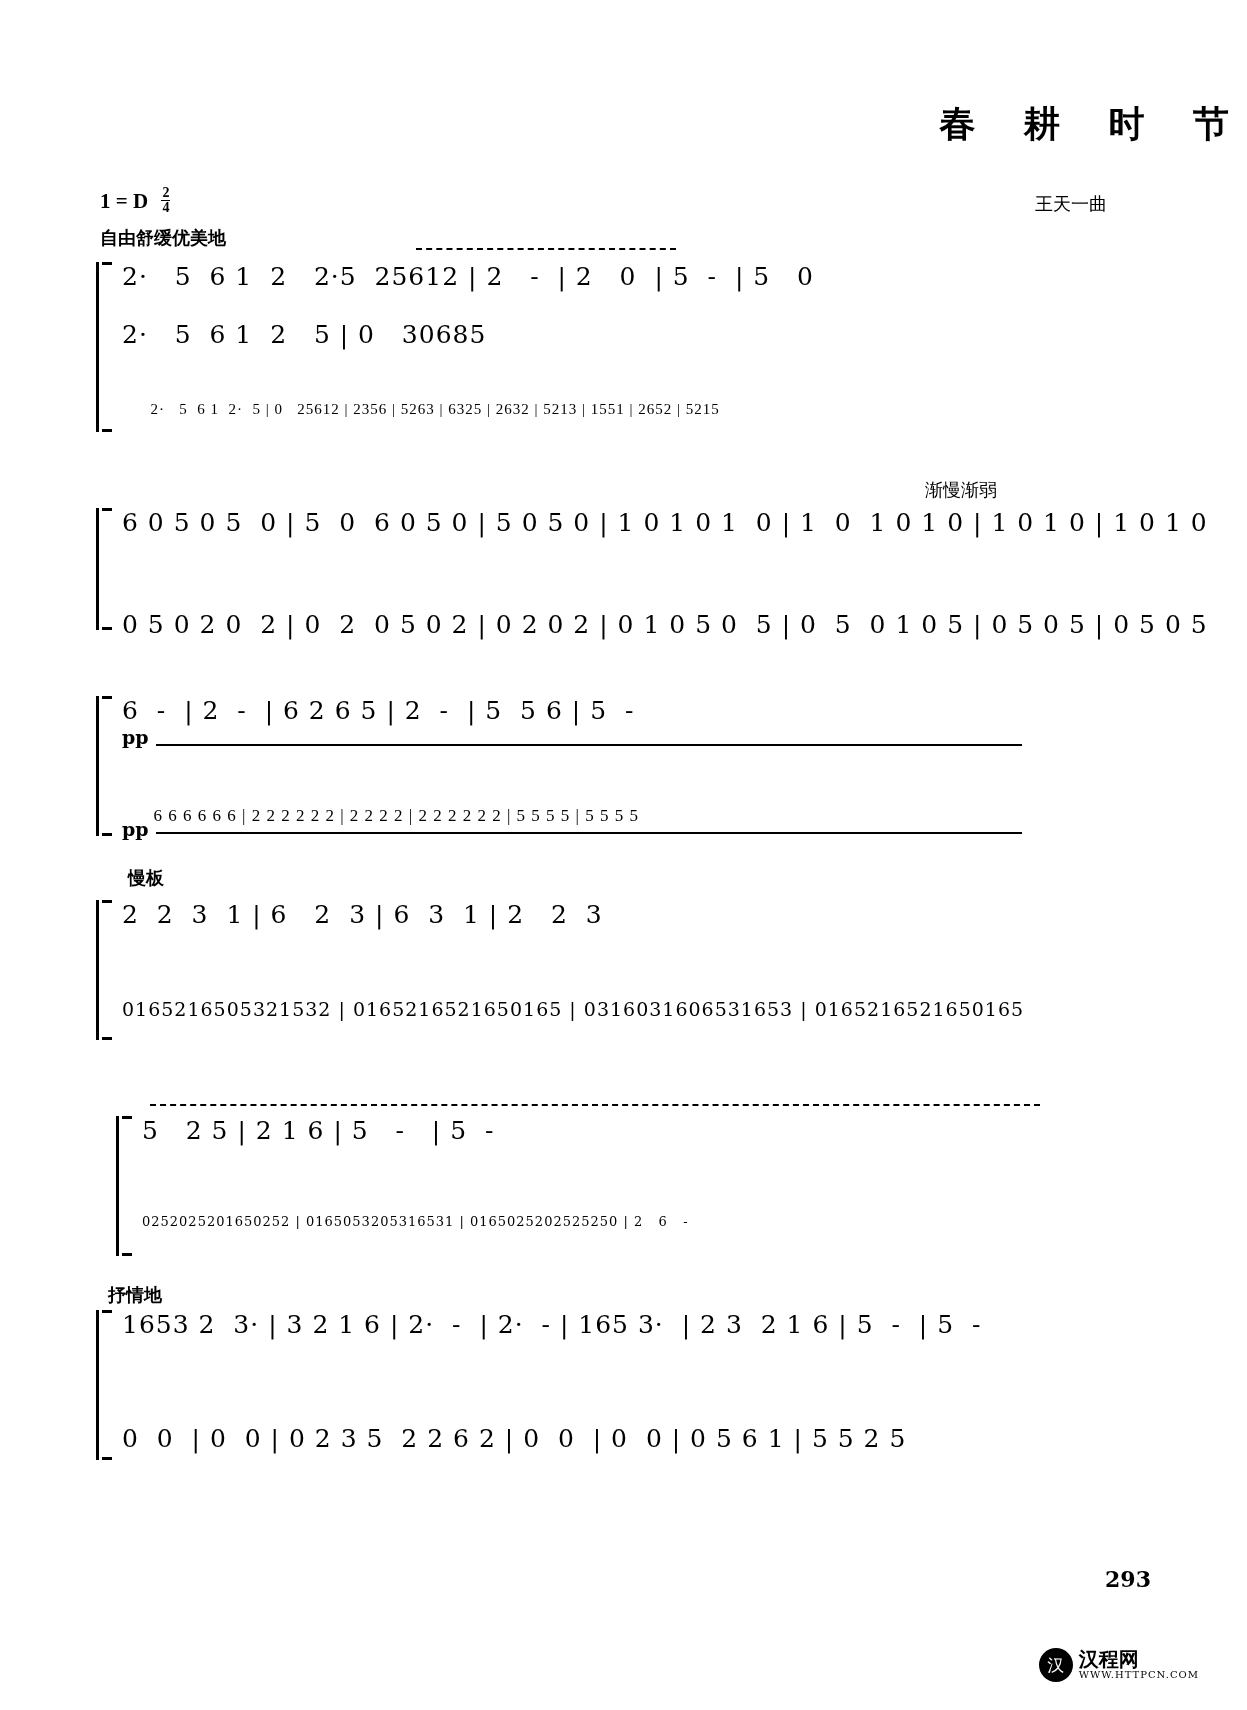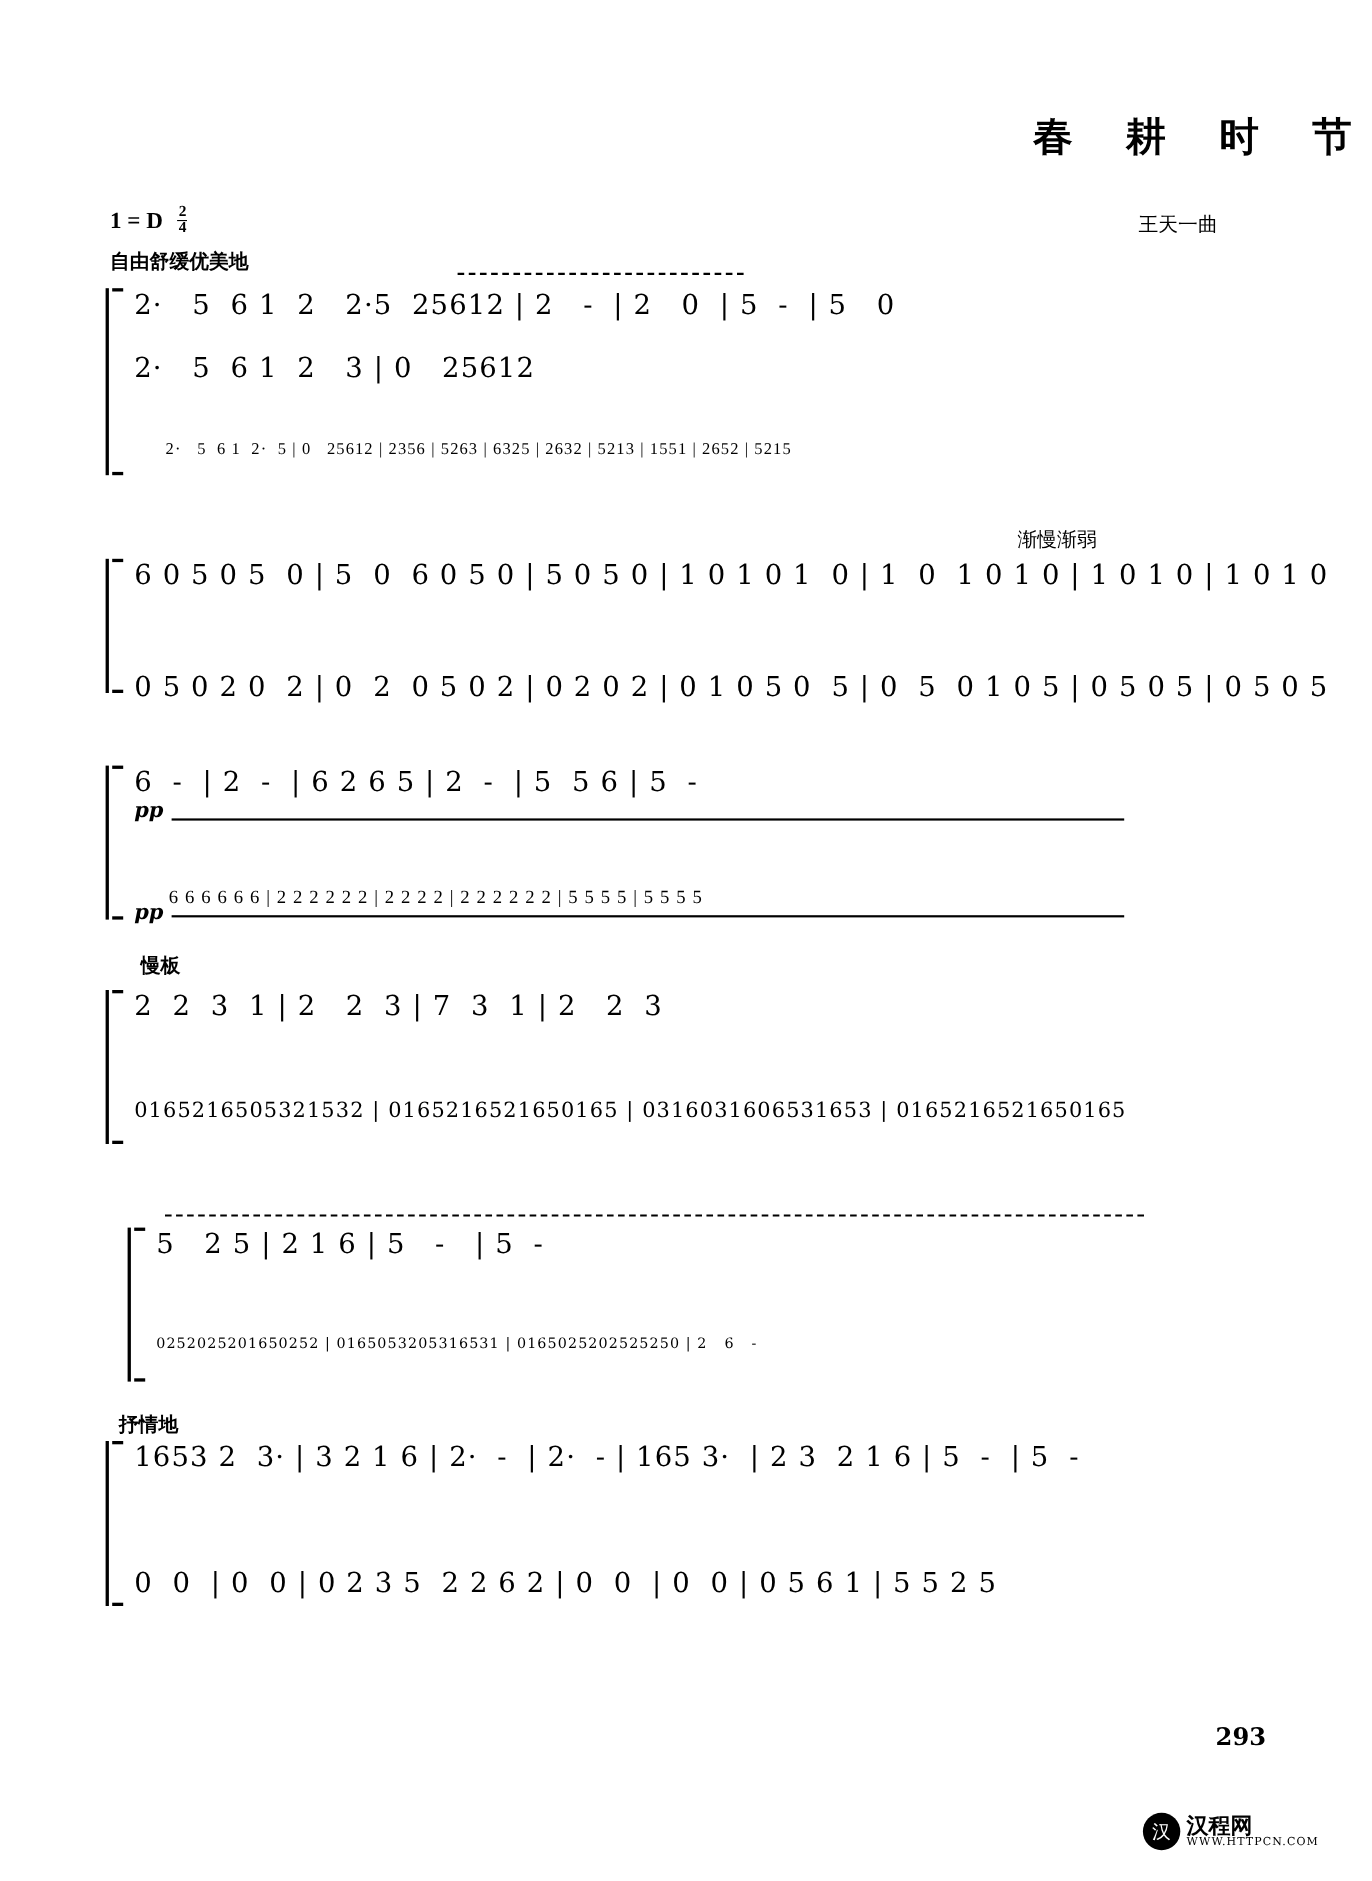--- a/index.html
+++ b/index.html
@@ -108,21 +108,20 @@
     position: relative;
     margin-left: 26px;
     white-space: pre;
     font-family: Liberation Serif, serif;
     font-size: 15px;
     line-height: 17px;
     letter-spacing: 1px;
   }
   .dyn {
     position: absolute;
-    font-style: italic;
     font-weight: bold;
     font-size: 19px;
     font-family: "DejaVu Serif", serif;
   }
   .pagenum {
     position: absolute;
     right: 96px;
     bottom: 118px;
     font-size: 22px;
     font-weight: bold;
@@ -182,21 +181,21 @@
   <div class="expr expr-slow">慢板</div>
   <div class="expr expr-lyric">抒情地</div>
 
   <div class="system" style="top:262px; height:170px;">
     <div class="brace"></div>
     <div class="dashline" style="left:320px; top:-14px; width:260px;"></div>
     <div class="staff">
       <span class="notes">2·   5  6 1  2   2·5  25612 | 2   -  | 2   0  | 5  -  | 5   0</span>
     </div>
     <div class="staff" style="margin-top:4px;">
-      <span class="notes">2·   5  6 1  2   3 | 0   25612</span>
+      <span class="notes">2·   5  6 1  2   5 | 0   30685</span>
     </div>
     <div class="chordstaff" style="margin-top:10px;">
       <span>2·   5  6 1  2·  5 | 0   25612 | 2356 | 5263 | 6325 | 2632 | 5213 | 1551 | 2652 | 5215</span>
     </div>
   </div>
 
   <div class="system" style="top:508px; height:122px;">
     <div class="brace"></div>
     <div class="staff">
       <span class="notes">6 0 5 0 5  0 | 5  0  6 0 5 0 | 5 0 5 0 | 1 0 1 0 1  0 | 1  0  1 0 1 0 | 1 0 1 0 | 1 0 1 0</span>
@@ -216,21 +215,21 @@
     <div class="chordstaff" style="margin-top:40px; font-size:17px;">
       <span>6 6 6 6 6 6 | 2 2 2 2 2 2 | 2 2 2 2 | 2 2 2 2 2 2 | 5 5 5 5 | 5 5 5 5</span>
     </div>
     <div class="dyn" style="left:26px; top:122px;">pp</div>
     <div class="longline" style="left:60px; top:136px; width:866px;"></div>
   </div>
 
   <div class="system" style="top:900px; height:140px;">
     <div class="brace"></div>
     <div class="staff">
-      <span class="notes">2  2  3  1 | 2   2  3 | 7  3  1 | 2   2  3</span>
+      <span class="notes">2  2  3  1 | 6   2  3 | 6  3  1 | 2   2  3</span>
     </div>
     <div class="staff small" style="margin-top:44px; font-size:19px;">
       <span class="notes">0165216505321532 | 0165216521650165 | 0316031606531653 | 0165216521650165</span>
     </div>
   </div>
 
   <div class="system" style="top:1116px; height:140px;margin-left:20px;">
     <div class="brace"></div>
     <div class="dashline" style="left:34px; top:-12px; width:890px;"></div>
     <div class="staff">

